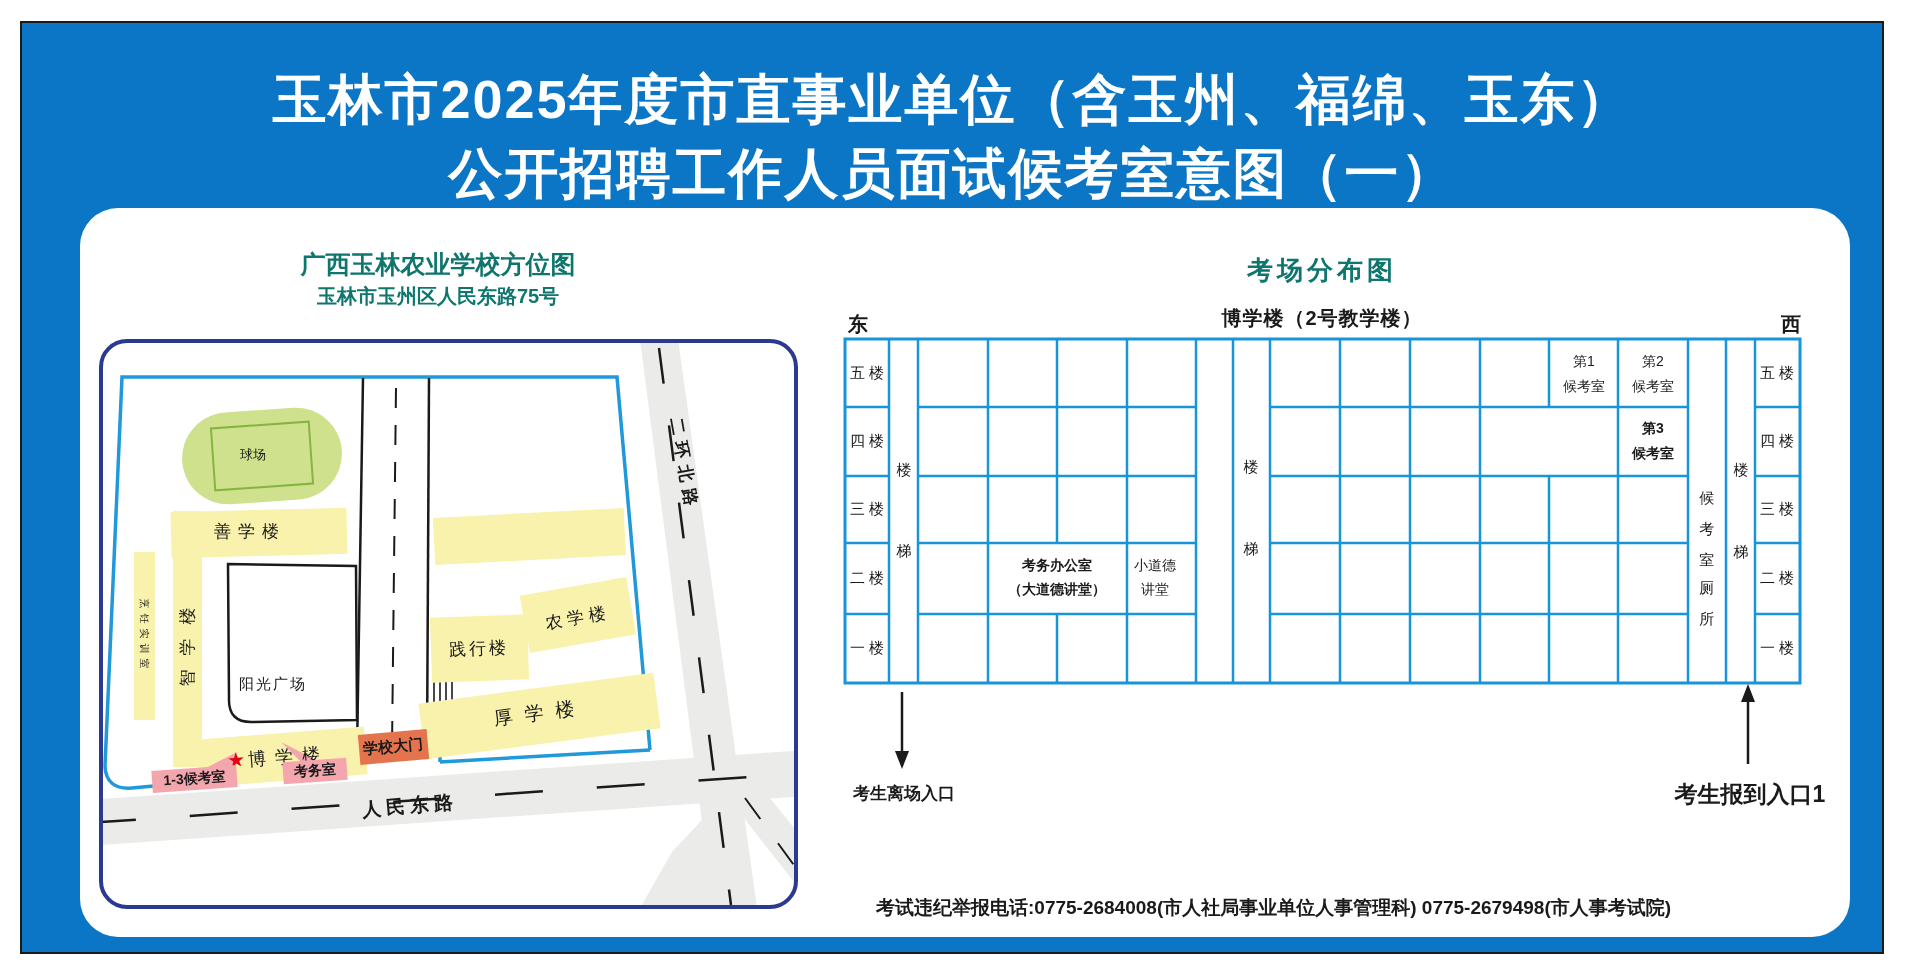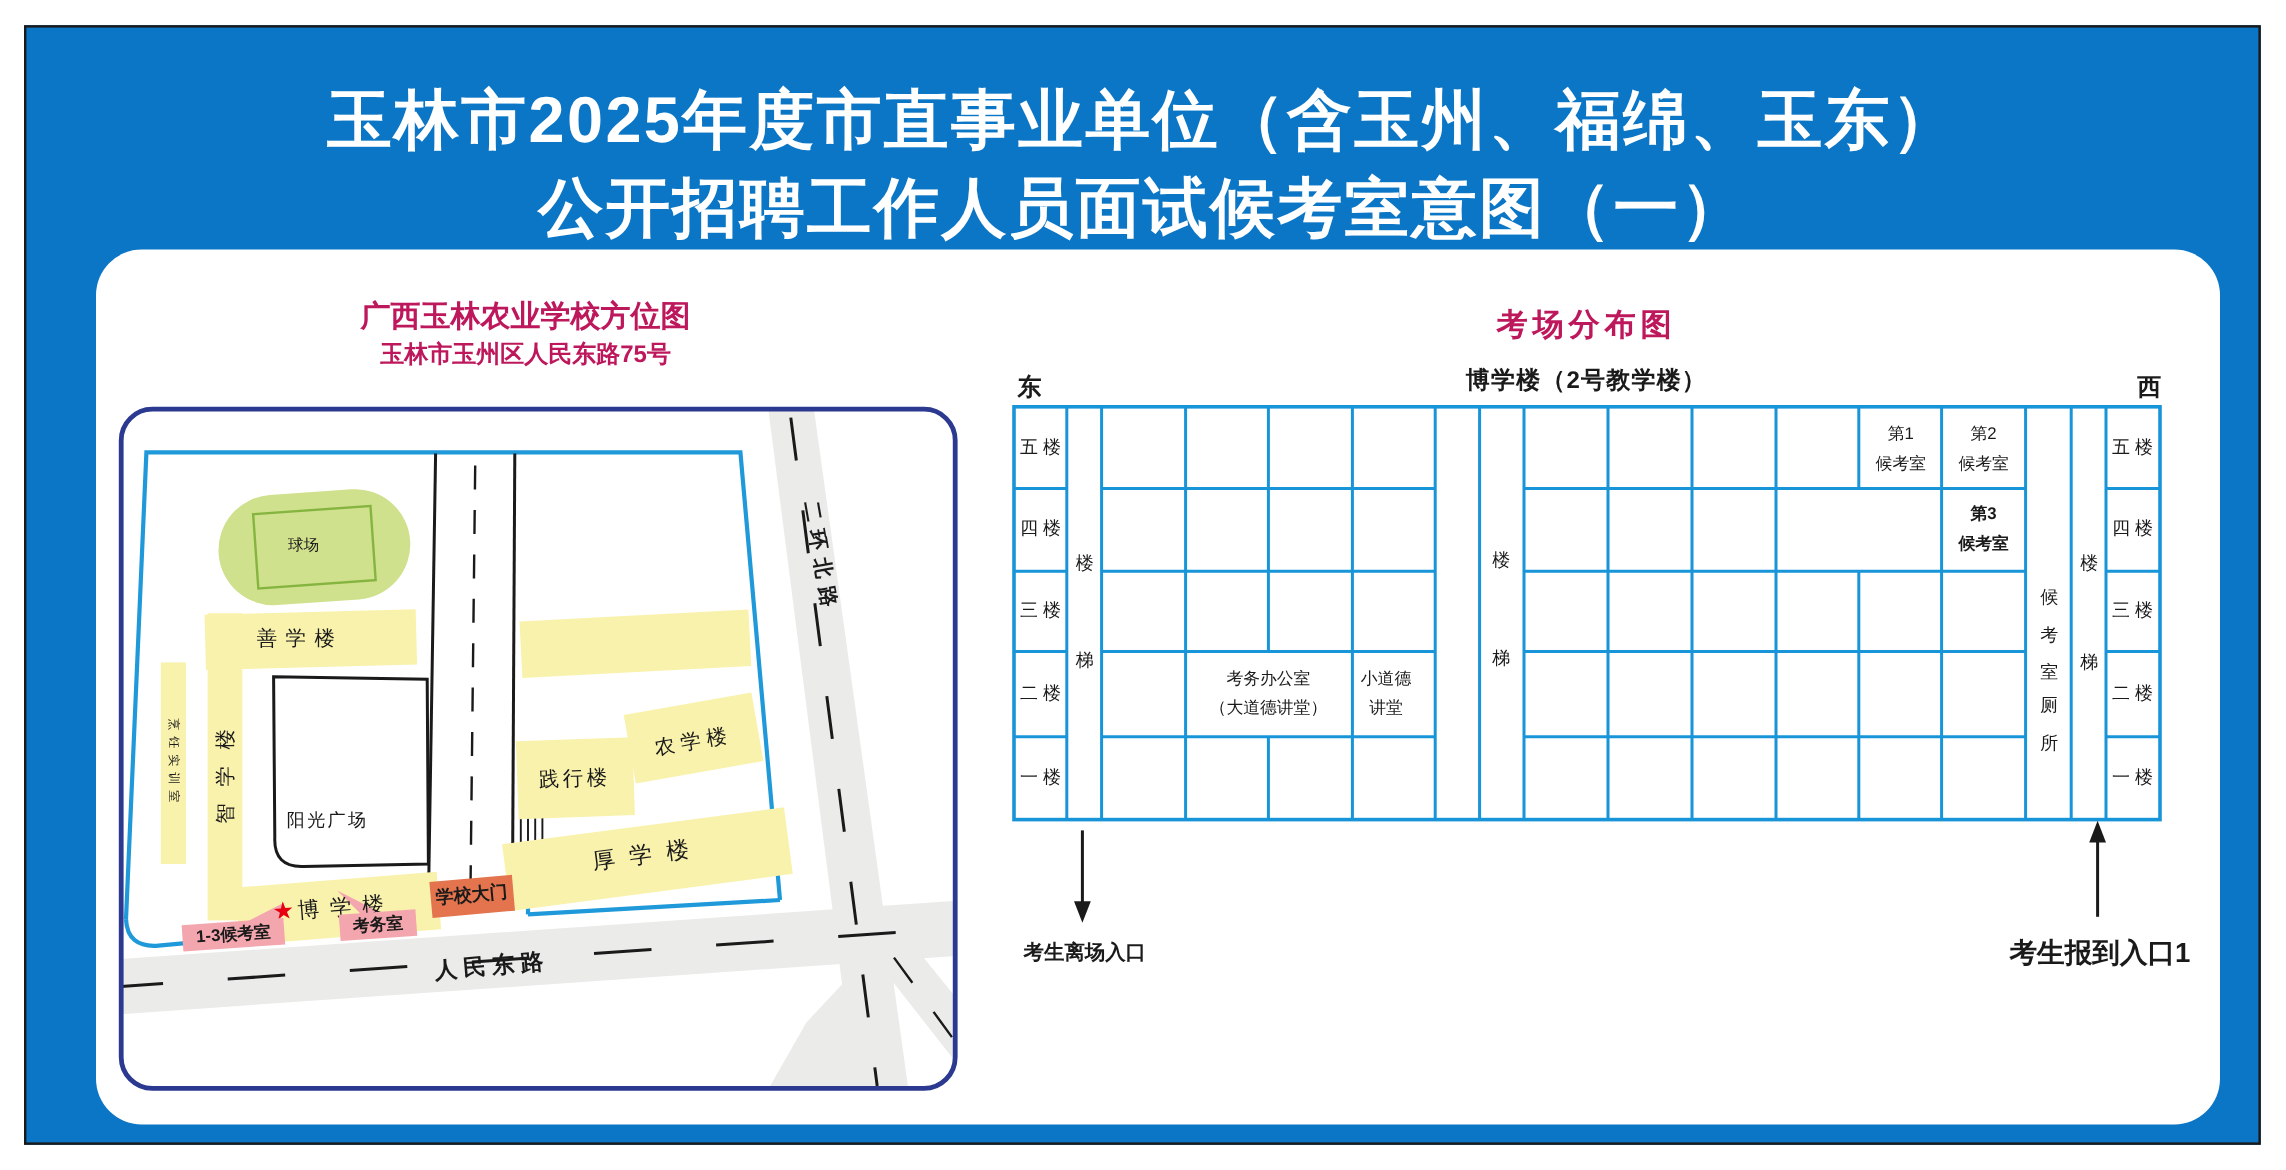--- a/index.html
+++ b/index.html
@@ -18,21 +18,21 @@
     font-size:54px;font-weight:bold;letter-spacing:2px;white-space:nowrap;
   }
   .panel{
     position:absolute;left:80px;top:208px;width:1770px;height:729px;
     background:#ffffff;border-radius:38px;
   }
   .lbl{
     position:absolute;transform:translate(-50%,-50%);
     white-space:nowrap;color:#1a1a1a;line-height:1.15;
   }
-  .navy{color:#be185d;font-weight:bold;}
+  .navy{color:#0f766e;font-weight:bold;}
   .ctr{text-align:center;}
   .pinkbox{
     position:absolute;background:#f3a6ae;color:#1a1a1a;font-size:14px;
     font-weight:bold;display:flex;align-items:center;justify-content:center;
     white-space:nowrap;
   }
   .vtext{
     writing-mode:vertical-lr;text-orientation:upright;
   }
   svg{position:absolute;left:0;top:0;}
@@ -213,26 +213,27 @@
   </div>
   <div class="lbl ctr" style="left:1653px;top:374px;font-size:14px;line-height:1.8;">
     <div>第2</div>
     <div>候考室</div>
   </div>
   <div class="lbl ctr" style="left:1653px;top:441px;font-size:14px;line-height:1.8;font-weight:bold;">
     <div>第3</div>
     <div>候考室</div>
   </div>
 
-  <div class="lbl ctr" style="left:1057px;top:578px;font-size:14px;line-height:1.7;">
+  <div class="lbl ctr" style="left:1057px;top:578px;font-size:14px;line-height:1.7;font-weight:bold;">
     <div>考务办公室</div>
     <div>（大道德讲堂）</div>
   </div>
   <div class="lbl ctr" style="left:1155px;top:578px;font-size:14px;line-height:1.7;">
     <div>小道德</div>
     <div>讲堂</div>
   </div>
 
   <div class="lbl" style="left:904px;top:794px;font-size:17px;font-weight:bold;">考生离场入口</div>
   <div class="lbl" style="left:1750px;top:794px;font-size:23px;font-weight:bold;">考生报到入口1</div>
 
+  <div class="lbl" style="left:876px;top:908px;transform:translate(0,-50%);font-size:19px;font-weight:bold;">考试违纪举报电话:0775-2684008(市人社局事业单位人事管理科)  0775-2679498(市人事考试院)</div>
 
 </div>
 
 </body></html>

